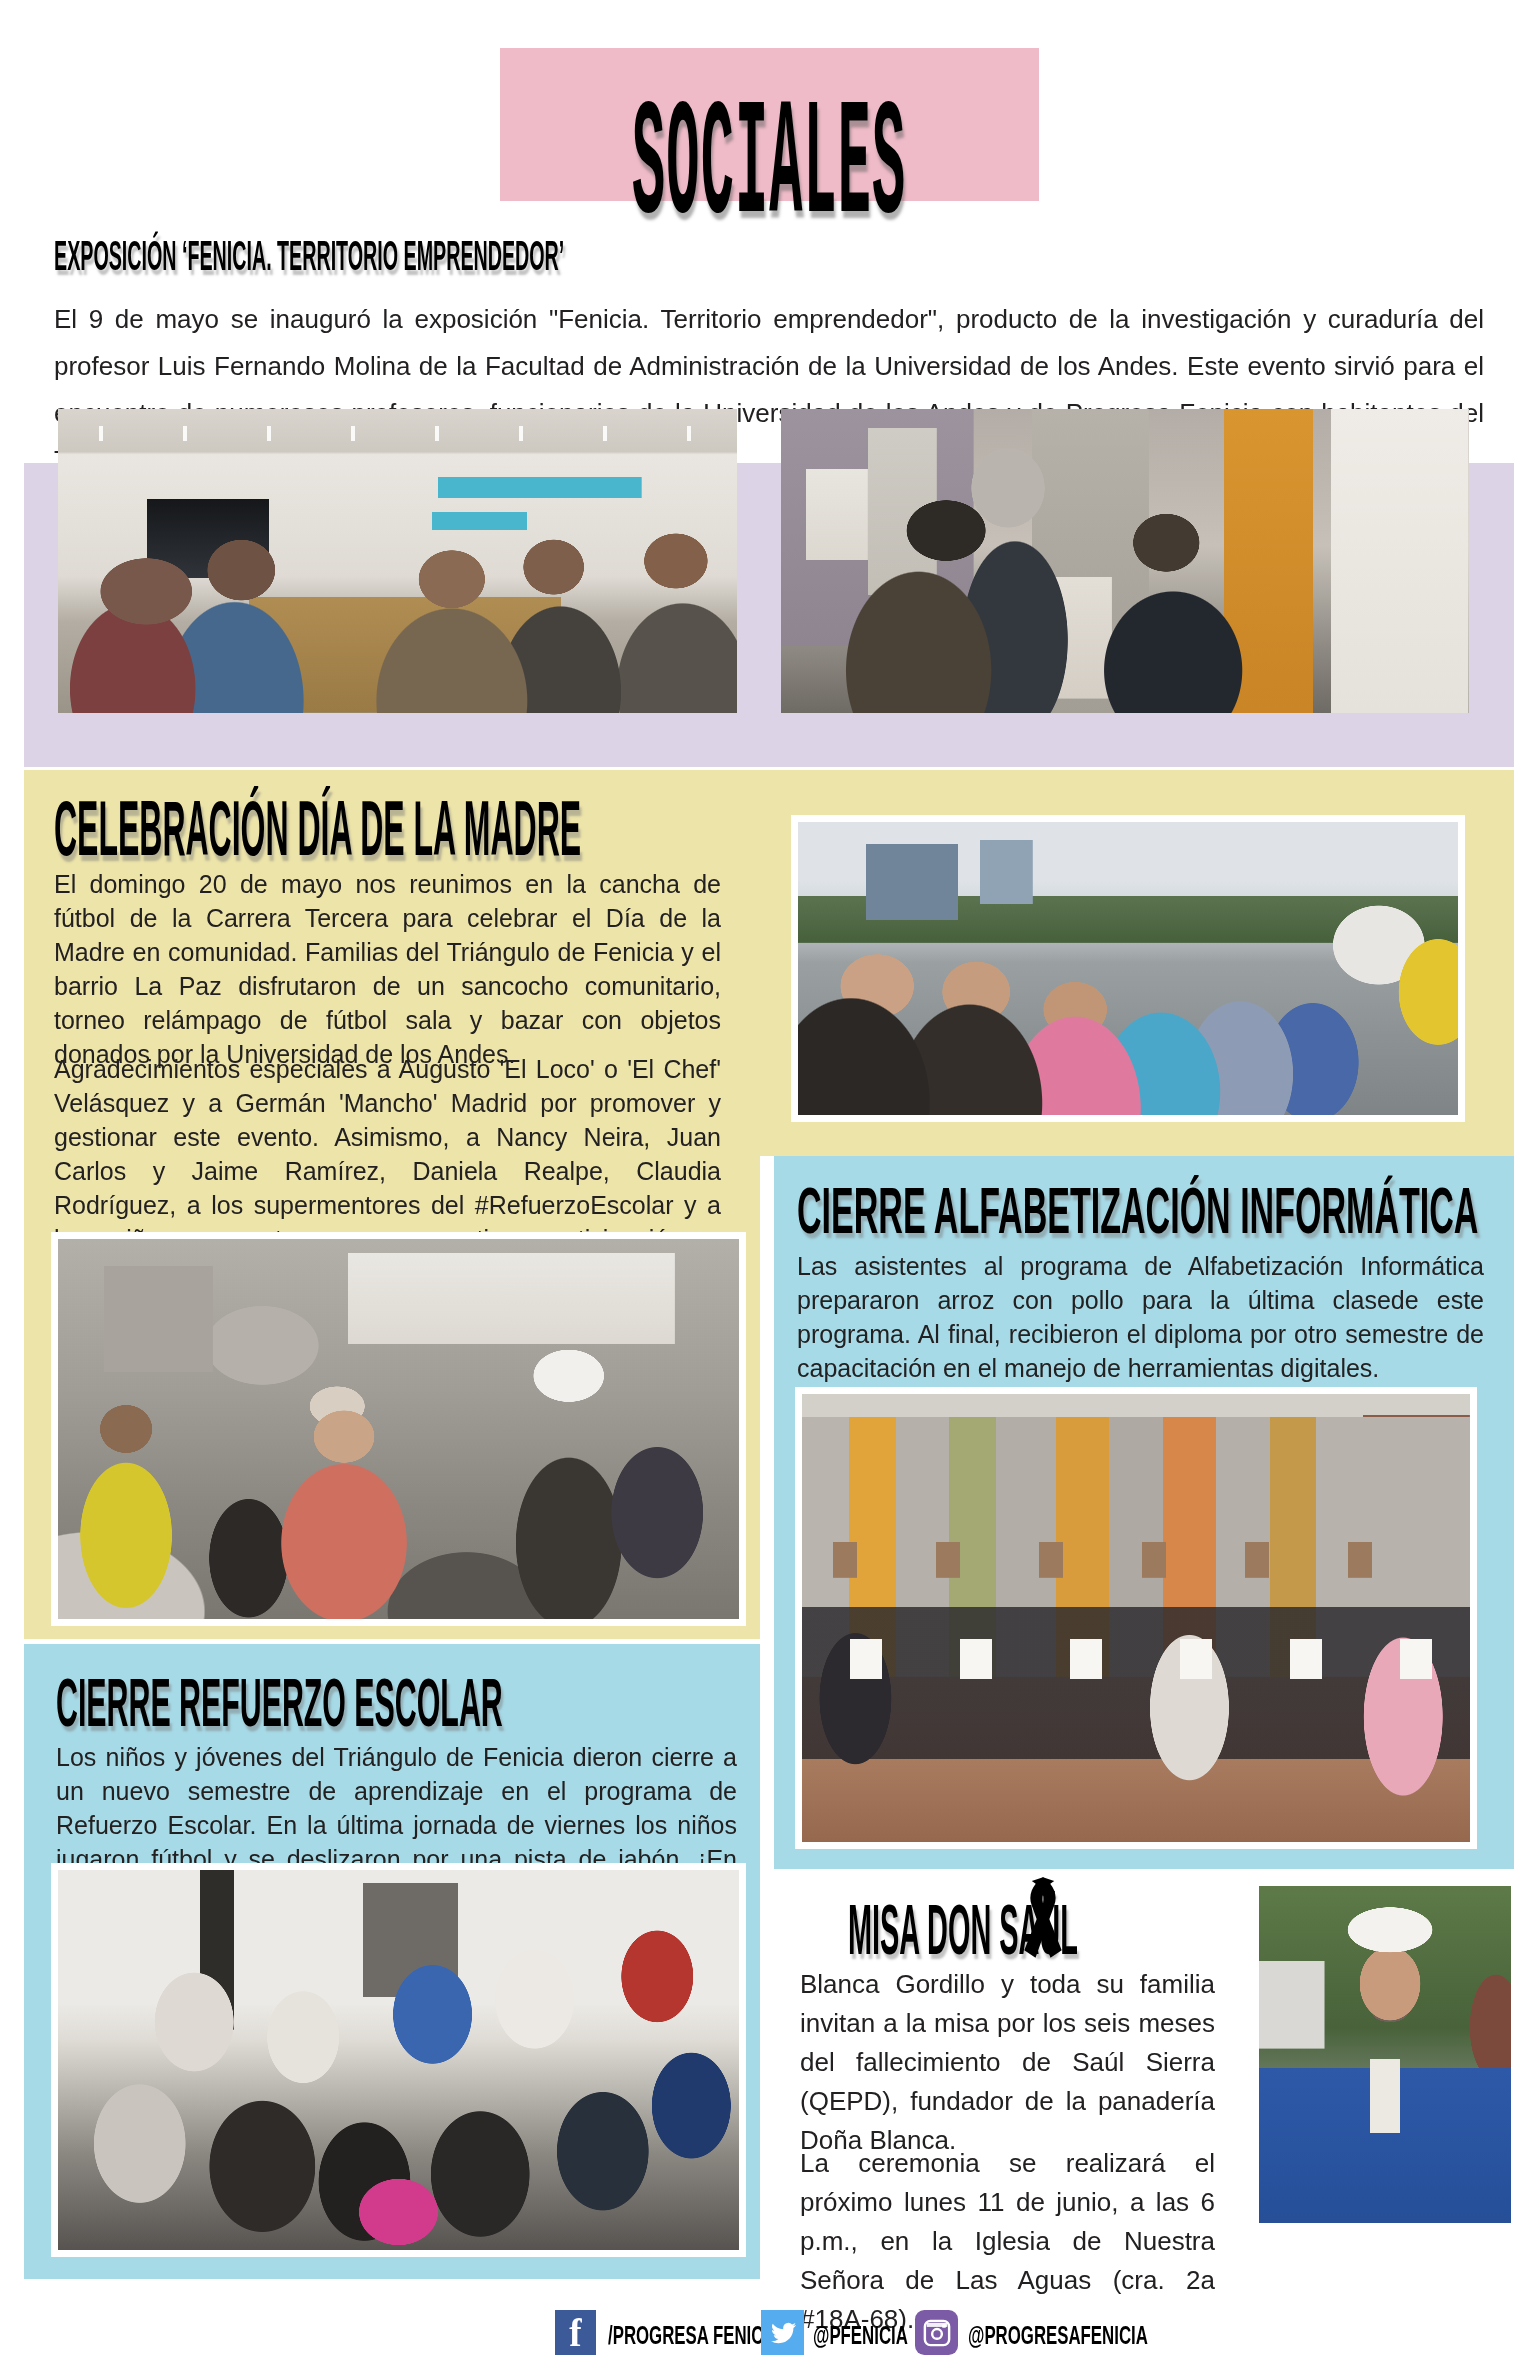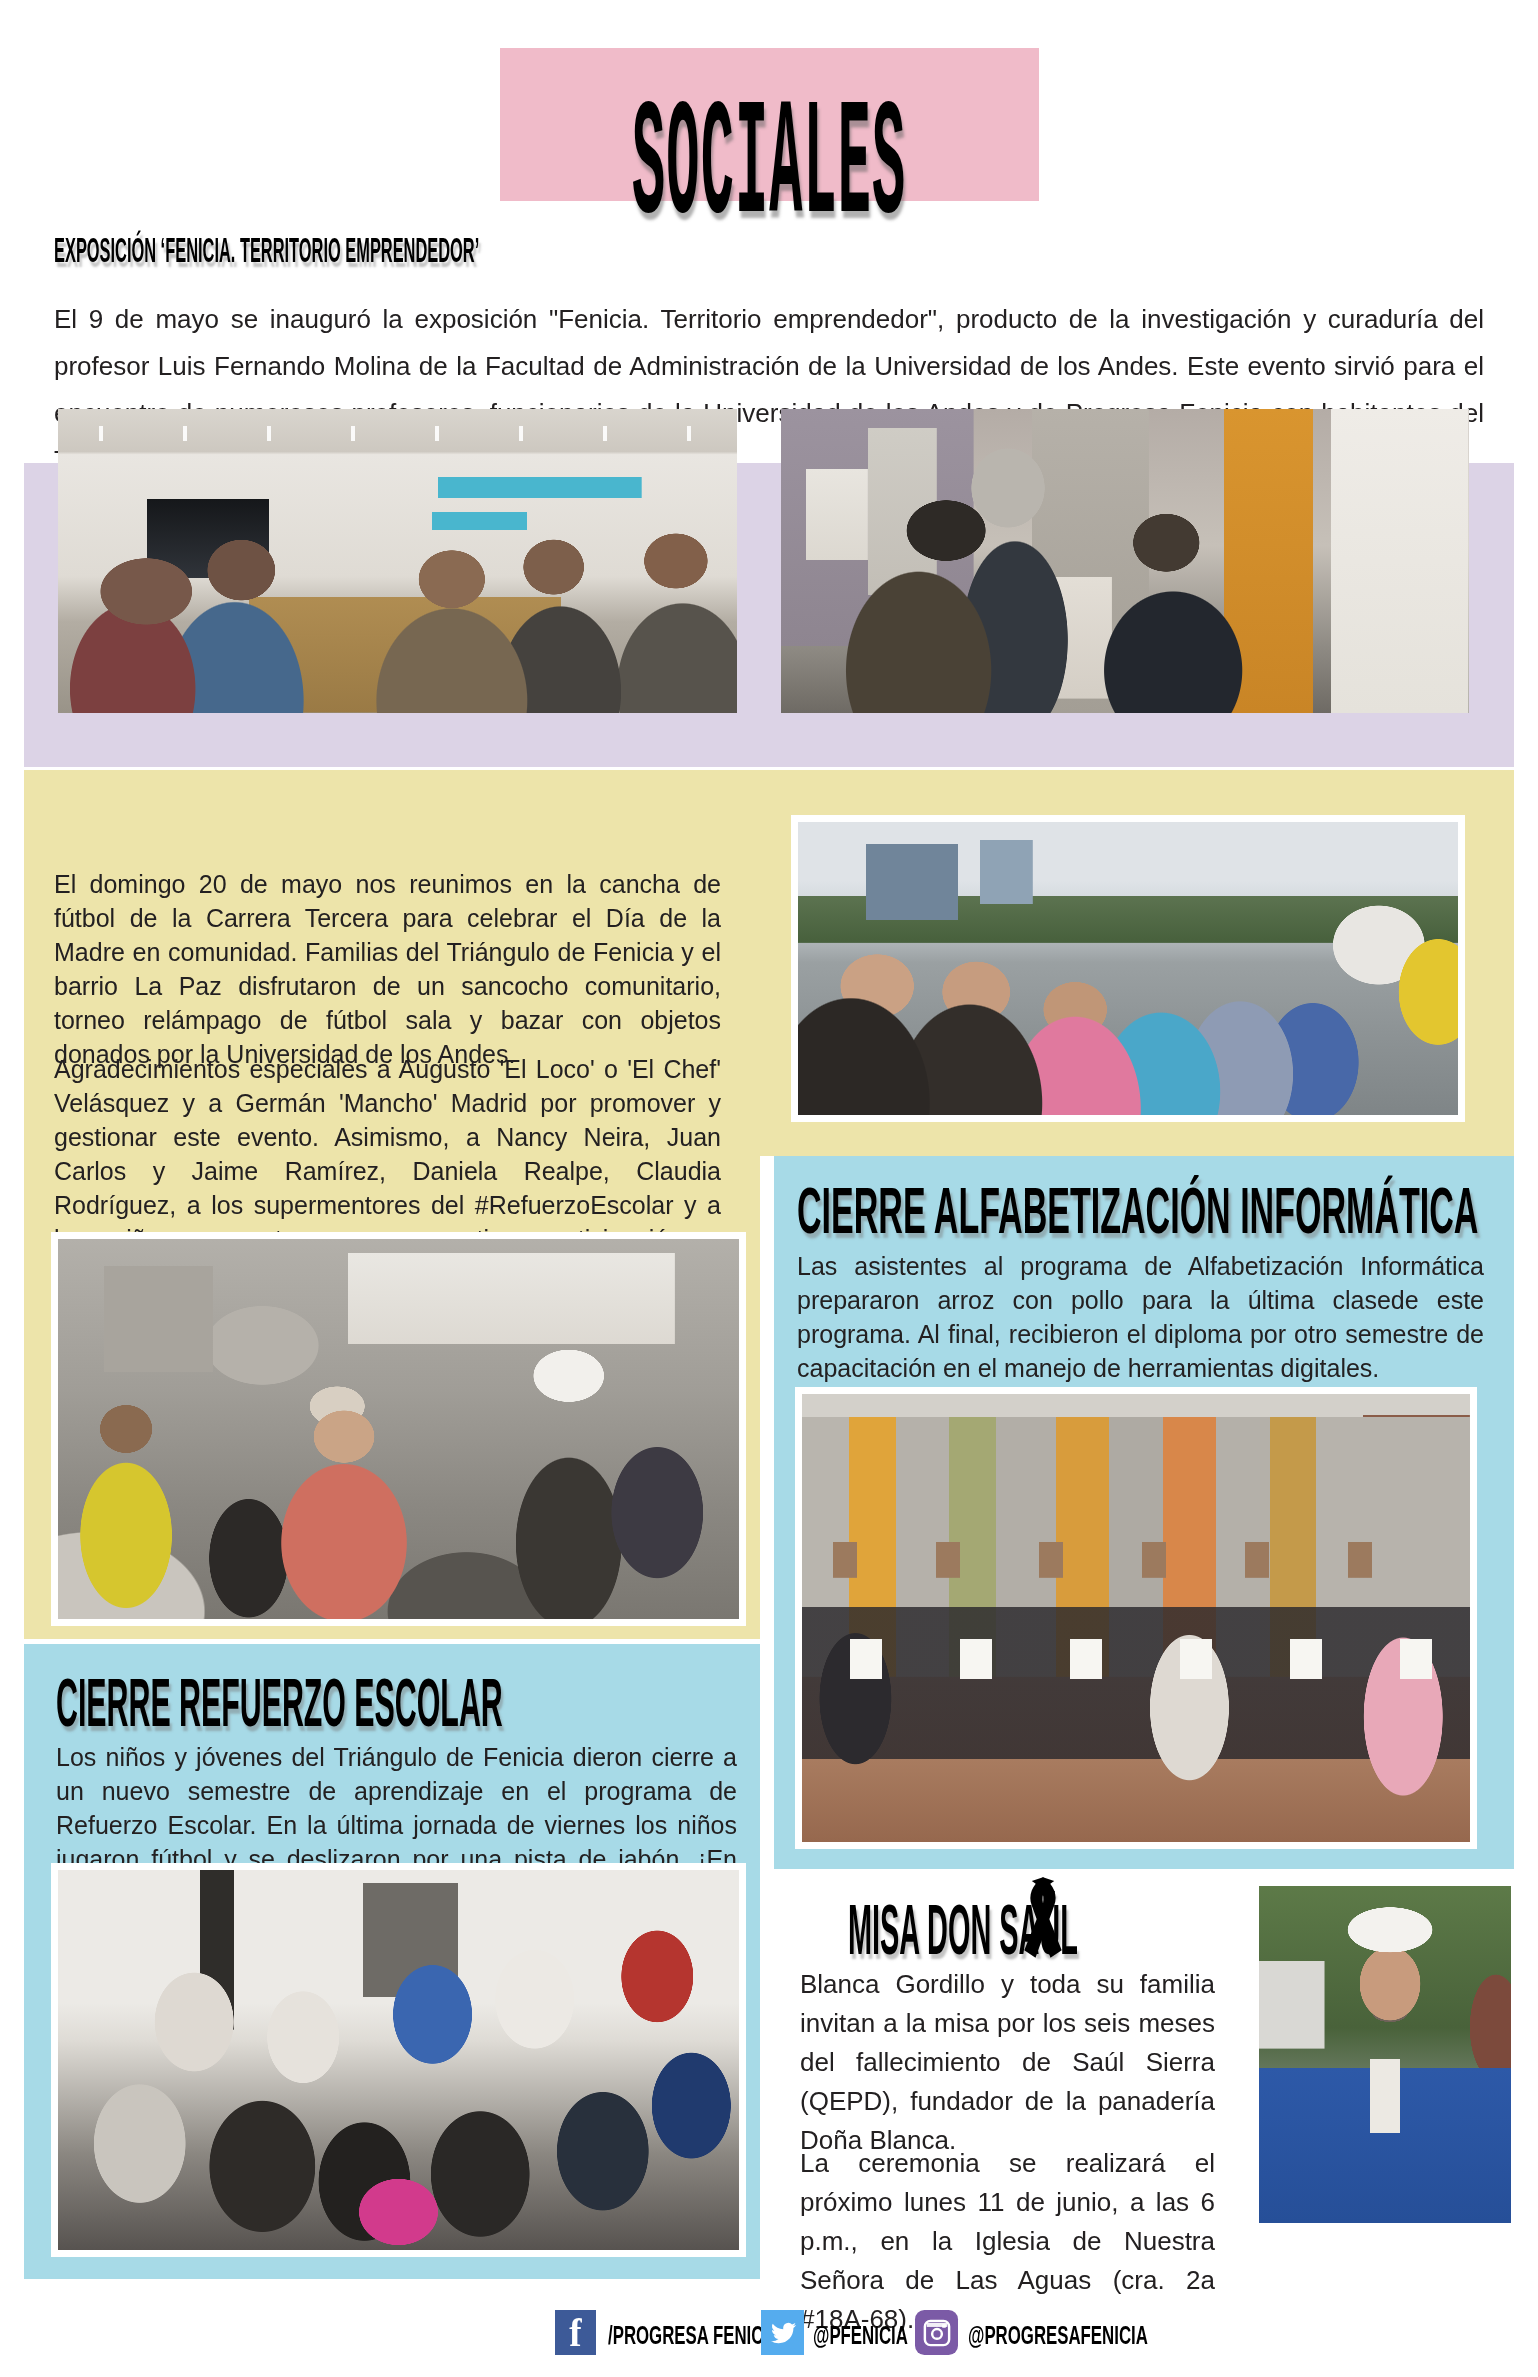--- a/index.html
+++ b/index.html
@@ -153,32 +153,35 @@
 <body>
 
 <div class="page">
 
   <div class="abs" style="left:500px; top:48px; width:539px; height:153px; background:#F0BBC9; display:flex; align-items:center; justify-content:center;">
     <div class="hd hd-title" style="position:static;">
       <span>SOCIALES</span>
     </div>
   </div>
 
-  <div class="hd hd-h1" style="left:54px; top:230px; font-size:20px; height:60px;">
+  <div class="hd hd-h1" style="left:54px; top:230px; font-size:24px; height:60px;">
     <span>EXPOSICIÓN ‘FENICIA. TERRITORIO EMPRENDEDOR’</span>
   </div>
   <div class="body-text p-intro" style="left:54px; top:296px; width:1430px;">El 9 de mayo se inauguró la exposición "Fenicia. Territorio emprendedor", producto de la investigación y curaduría del profesor Luis Fernando Molina de la Facultad de Administración de la Universidad de los Andes. Este evento sirvió para el encuentro de numerosos profesores, funcionarios de la Universidad de los Andes y de Progresa Fenicia con habitantes del Triángulo de Fenicia que recorrieron juntos la exposición.</div>
 
   <div class="band lavender" style="left:24px; top:463px; width:1490px; height:304px;"></div>
   <div class="ph ph-expo1" title="Habitantes y profesores observan un archivador de prensa en la galería de la exposición"></div>
   <div class="ph ph-expo2" title="Dos visitantes observan de cerca los paneles de la exposición"></div>
 
   <div class="band yellow" style="left:24px; top:770px; width:1490px; height:386px;"></div>
   <div class="band yellow" style="left:24px; top:1156px; width:736px; height:483px;"></div>
 
+  <div class="hd hd-h2" style="left:54px; top:785px; font-size:41px; height:80px;">
+    <span>CELEBRACIÓN DÍA DE LA MADRE</span>
+  </div>
   <div class="body-text p-col" style="left:54px; top:867px; width:667px;">El domingo 20 de mayo nos reunimos en la cancha de fútbol de la Carrera Tercera para celebrar el Día de la Madre en comunidad. Familias del Triángulo de Fenicia y el barrio La Paz disfrutaron de un sancocho comunitario, torneo relámpago de fútbol sala y bazar con objetos donados por la Universidad de los Andes.</div>
   <div class="body-text p-col" style="left:54px; top:1052px; width:667px;">Agradecimientos especiales a Augusto 'El Loco' o 'El Chef' Velásquez y a Germán 'Mancho' Madrid por promover y gestionar este evento. Asimismo, a Nancy Neira, Juan Carlos y Jaime Ramírez, Daniela Realpe, Claudia Rodríguez, a los supermentores del #RefuerzoEscolar y a los niños presentes por su activa participación y colaboración en todos los aspectos logísticos.</div>
 
   <div class="ph ph-madre framed" title="Niñas y familias aplauden junto a la cancha de fútbol de la Carrera Tercera"></div>
   <div class="ph ph-sancocho framed" title="Sancocho comunitario bajo la carpa durante la celebración"></div>
 
   <div class="band blue" style="left:774px; top:1156px; width:740px; height:713px;"></div>
   <div class="hd hd-h4" style="left:797px; top:1175px; font-size:37px; height:73px;">
     <span>CIERRE ALFABETIZACIÓN INFORMÁTICA</span>
   </div>

